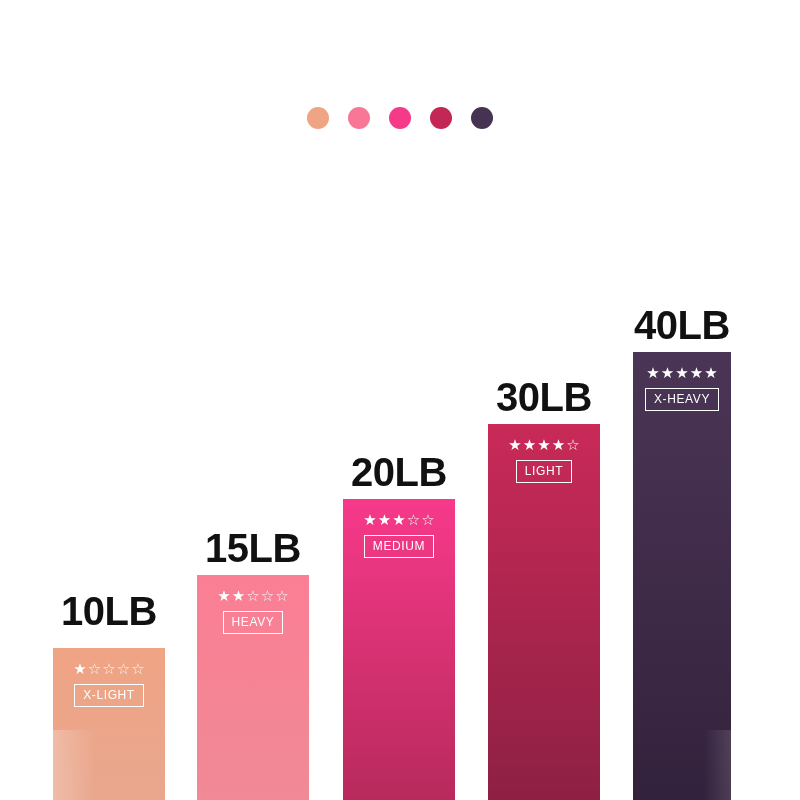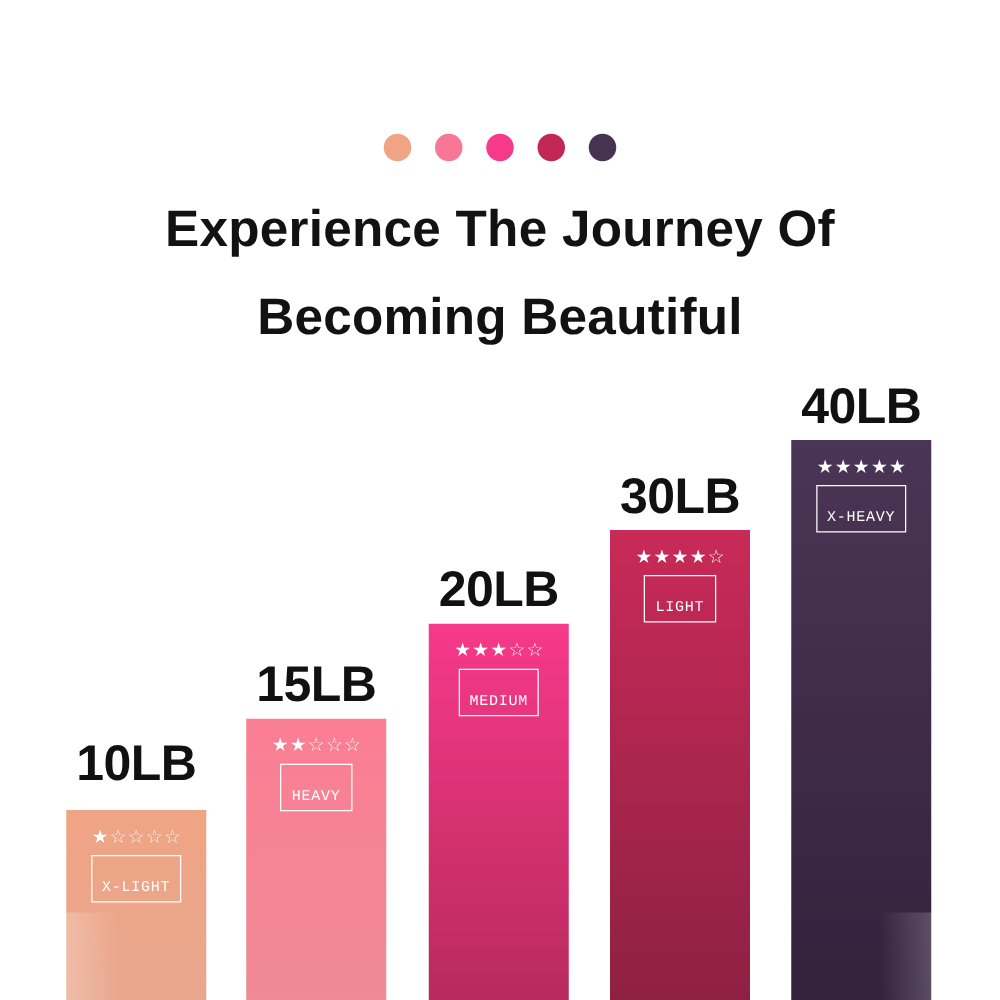--- a/index.html
+++ b/index.html
@@ -100,23 +100,23 @@
     text-shadow: 0 0 1px rgba(0,0,0,0.12);
     font-family: "DejaVu Sans", sans-serif;
   }
   .stars .s { display: inline-block; }
   .tag {
     border: 1.6px solid #ffffff;
     color: #ffffff;
     font-size: 12px;
     line-height: 12px;
     letter-spacing: 0.6px;
-    padding: 19px 8px 5px 8px;
+    padding: 4px 8px 5px 8px;
     white-space: nowrap;
-    font-family: Liberation Mono, monospace;
+    font-family: Liberation Sans, sans-serif;
   }
 
   
   #bottom-fade {
     position: absolute;
     left: 0;
     bottom: 0;
     width: 800px;
     height: 70px;
     pointer-events: none;
@@ -133,24 +133,20 @@
 <div id="stage">
 
   <div id="dots-row">
       <div class="dot" style="background: rgb(239, 164, 132);"></div>
       <div class="dot" style="background: rgb(249, 119, 150);"></div>
       <div class="dot" style="background: rgb(247, 57, 138);"></div>
       <div class="dot" style="background: rgb(195, 39, 83);"></div>
       <div class="dot" style="background: rgb(70, 51, 82);"></div>
     </div>
 
-  <div id="headline">
-    <span class="line">Experience The Journey Of</span>
-    <span class="line">Becoming Beautiful</span>
-  </div>
 
   <div id="chart">
       <div class="bar-group" style="left: 53px; width: 112px; height: 152px;">
         <div class="bar-value" style="bottom: 166px;">10LB</div>
         <div class="bar" style="height: 152px; background: linear-gradient(rgb(239, 164, 132) 0%, rgb(233, 167, 142) 100%);">
           <div class="bar-inner">
             <div class="stars">
               <span class="s">★</span>
               <span class="s">☆</span>
               <span class="s">☆</span>
@@ -199,21 +195,21 @@
               <span class="s">★</span>
               <span class="s">★</span>
               <span class="s">★</span>
               <span class="s">★</span>
               <span class="s">☆</span>
             </div>
             <div class="tag">LIGHT</div>
           </div>
         </div>
       </div>
-      <div class="bar-group" style="left: 633px; width: 112px; height: 448px;">
+      <div class="bar-group" style="left: 633px; width: 98px; height: 448px;">
         <div class="bar-value" style="bottom: 452px;">40LB</div>
         <div class="bar" style="height: 448px; background: linear-gradient(rgb(75, 53, 86) 0%, rgb(51, 34, 60) 100%);">
           <div class="bar-inner">
             <div class="stars">
               <span class="s">★</span>
               <span class="s">★</span>
               <span class="s">★</span>
               <span class="s">★</span>
               <span class="s">★</span>
             </div>

